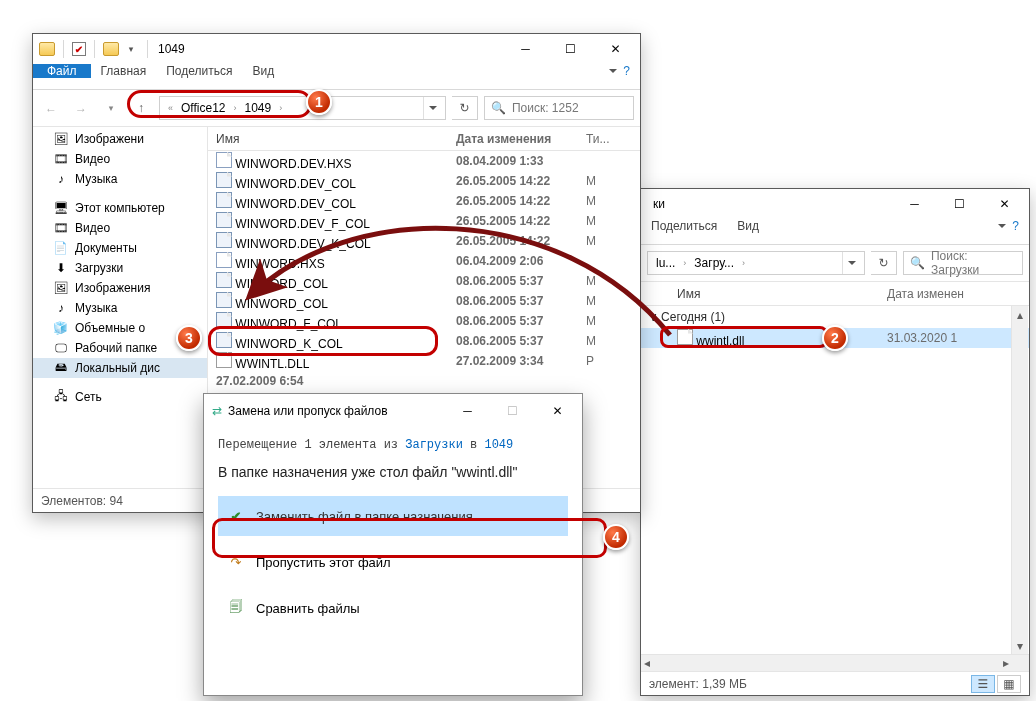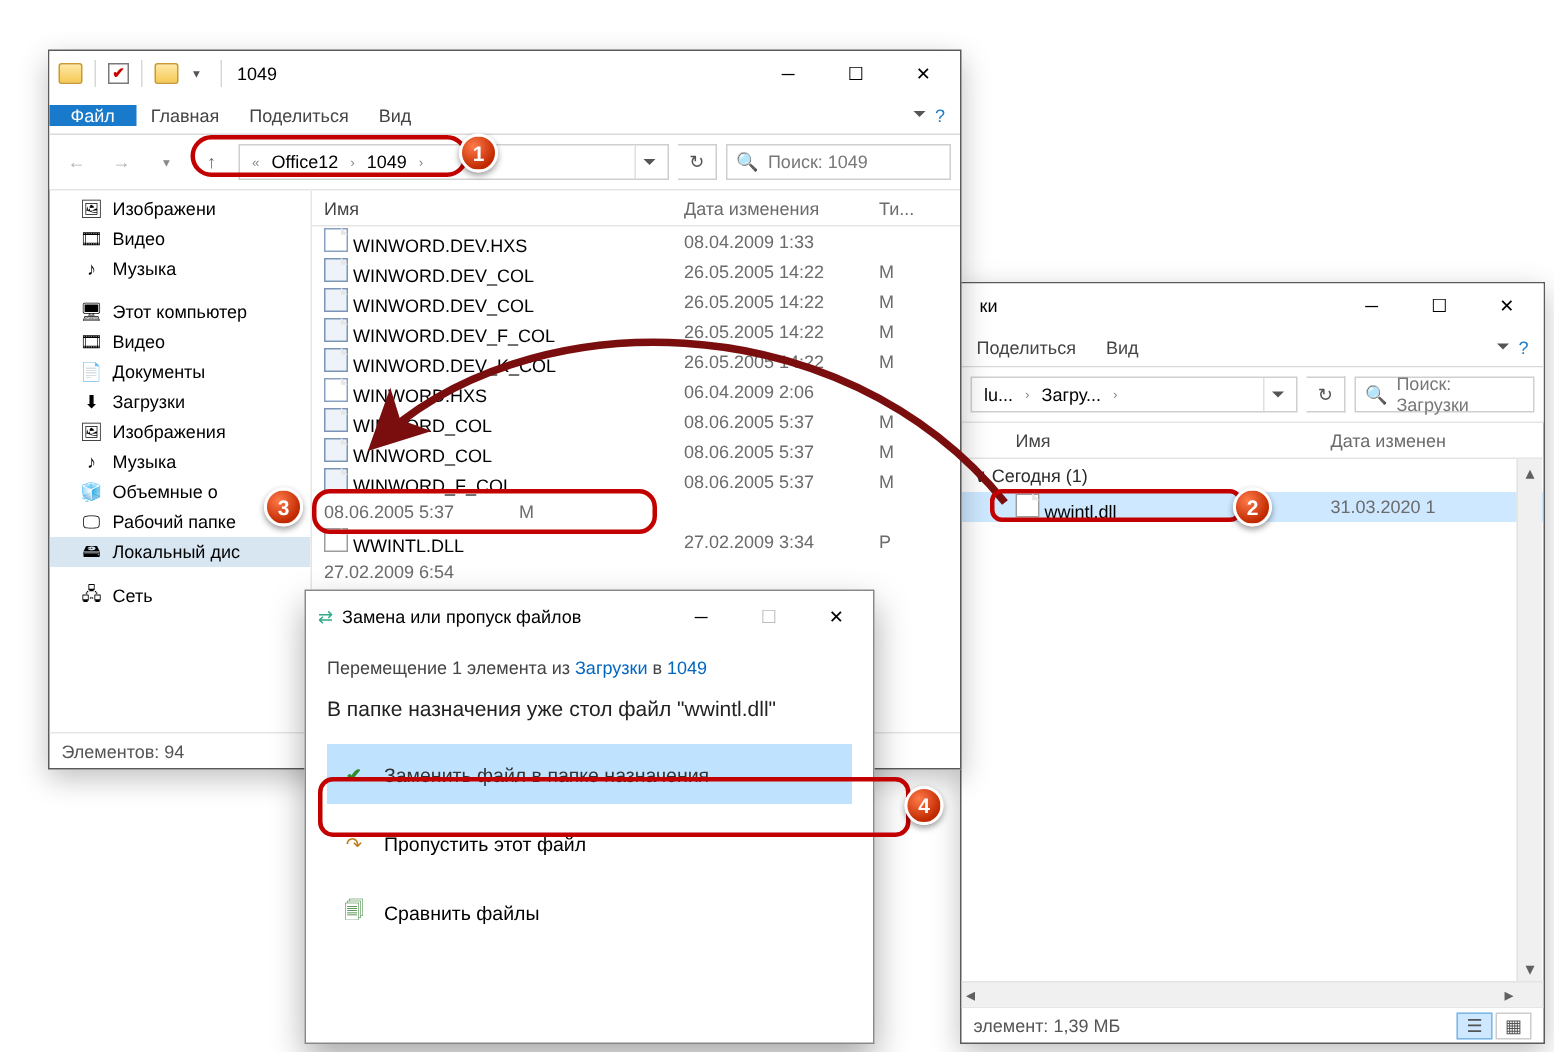--- a/index.html
+++ b/index.html
@@ -31,21 +31,21 @@
 .titlebar{height:30px;display:flex;align-items:center;padding:0 2px 0 6px;background:#fff;}
 .titlebar .qat{display:flex;align-items:center;gap:4px;}
 .titlebar .qat .folder-ico{width:16px;height:14px;background:linear-gradient(#ffe9a6,#f5c955);border:1px solid #c99a2e;border-radius:2px;}
 .titlebar .title{flex:1;padding-left:6px;color:#000;font-size:12px;}
 .titlebar .sys{display:flex;}
 .titlebar .sys .btn{width:45px;height:28px;display:flex;align-items:center;justify-content:center;color:#000;}
 .qatctrl{display:inline-flex;align-items:center;justify-content:center;width:16px;height:16px;}
 .chk{width:14px;height:14px;border:1px solid #7a7a7a;display:inline-flex;align-items:center;justify-content:center;font-size:10px;font-weight:bold;}
 .pipe{width:1px;height:18px;background:#d8d8d8;margin:0 4px;}
 
-.ribbonrow{height:26px;display:flex;align-items:center;border-bottom:1px solid var(--light-border);background:#fff;}
+.ribbonrow{height:26px;display:flex;align-items:flex-start;border-bottom:1px solid var(--light-border);background:#fff;}
 .ribbonrow .tab{padding:0 10px;display:flex;align-items:center;color:#444;}
 .ribbonrow .tab.file{background:var(--ribbon-blue);color:#fff;padding:0 14px;}
 .ribbonrow .collapse{margin-left:auto;padding:0 10px;display:flex;align-items:center;gap:6px;color:#555;}
 
 .navrow{height:36px;display:flex;align-items:center;gap:6px;padding:0 6px;background:#fff;}
 .navrow .navbtn{width:24px;height:24px;display:flex;align-items:center;justify-content:center;color:#606060;}
 .navrow .navbtn.disabled{color:#b0b0b0;}
 .addr{flex:1;height:24px;border:1px solid #cfcfcf;background:#fff;display:flex;align-items:center;padding:0 4px;gap:2px;position:relative;}
 .addr .crumb{padding:0 4px;height:22px;display:flex;align-items:center;}
 .addr .sep{color:#888;font-size:9px;padding:0 2px;}
@@ -62,40 +62,40 @@
 .nav hr{border:none;border-top:1px solid transparent;margin:4px 0;}
 
 .list{flex:1;display:flex;flex-direction:column;overflow:hidden;}
 .colhdr{height:24px;display:flex;align-items:center;border-bottom:1px solid var(--hdr-bd);color:#444;}
 .colhdr .c{padding:0 8px;border-right:1px solid transparent;}
 .rows{flex:1;overflow:hidden;}
 .row{height:20px;display:flex;align-items:center;}
 .row.sel{background:var(--selection);}
 .row .c{padding:0 8px;white-space:nowrap;overflow:hidden;}
 .group{padding:4px 8px;color:#2b2b2b;font-size:12px;}
-.w1 .c1{width:240px;} .w1 .c2{width:130px;color:var(--gray-text);} .w1 .c3{width:40px;color:var(--gray-text);}
+.w1 .c1{width:240px;} .w1 .c2{width:130px;color:var(--gray-text);font-weight:bold;} .w1 .c3{width:40px;color:var(--gray-text);}
 .w2 .c1{width:210px;} .w2 .c2{width:120px;color:var(--gray-text);}
 
 .status{height:24px;border-top:1px solid var(--hdr-bd);display:flex;align-items:center;padding:0 8px;color:#555;gap:6px;}
 .status .views{margin-left:auto;display:flex;gap:2px;}
 .status .vbtn{width:24px;height:18px;border:1px solid #ccc;display:flex;align-items:center;justify-content:center;}
 .status .vbtn.active{background:#cde8ff;border-color:#7ab7e6;}
 
 
 .fico{width:16px;height:16px;display:inline-block;background:#fff;border:1px solid #9aa;position:relative;}
 .fico::after{content:'';position:absolute;right:-1px;top:-1px;width:5px;height:5px;background:#e6e6e6;clip-path:polygon(0 0,100% 100%,0 100%);}
 .fico.hxs{border-color:#8aa0c0;}
 .fico.col{border-color:#7a95b5;background:#eef3fa;}
 .fico.dll{border-color:#9c9c9c;}
 
 
 .dialog .titlebar{height:34px;padding:0 2px 0 8px;}
 .dialog .titlebar .title{font-size:12px;}
 .dialog .content{flex:1;padding:10px 14px 4px 14px;display:flex;flex-direction:column;gap:6px;}
-.dialog .subtitle{font-size:12px;color:#444;}
+.dialog .subtitle{font-size:12px;color:#444;font-family:Liberation Mono, monospace;}
 .dialog .subtitle a{color:var(--link);text-decoration:none;}
 .dialog .msg{font-size:14px;color:#222;margin:6px 0 10px;}
 .dialog .option{height:40px;display:flex;align-items:center;gap:10px;padding:0 8px;font-size:13px;}
 .dialog .option .oico{width:20px;height:20px;display:flex;align-items:center;justify-content:center;}
 .dialog .option.replace{background:var(--selection-strong);color:#333;}
 .dialog .option.replace .oico{color:#2e8b2e;font-weight:bold;}
 .dialog .option.skip .oico{color:#c07a1a;}
 .dialog .option.compare .oico{color:#2e7a2e;}
 .dialog .footer{height:36px;border-top:1px solid #e6e6e6;display:flex;align-items:center;padding:0 12px;gap:8px;color:#6b6b6b;}
 .dialog .footer .expand{width:18px;height:18px;border:1px solid #bbb;border-radius:9px;display:flex;align-items:center;justify-content:center;font-size:10px;}
@@ -227,21 +227,21 @@
       <span class="sep">›</span>
       <span class="crumb">1049</span>
       <span class="sep">›</span>
       <span class="dd">
           <span class="caret-down"></span>
         </span>
     </div>
     <div class="refresh">↻</div>
     <div class="search">
       <span>🔍</span>
-      <span>Поиск: 1049</span>
+      <span>Поиск: 1252</span>
     </div>
   </div>
   <div class="body">
     <div class="nav" id="nav1">
         <div class="item">
           <span class="ico">🖼</span>
           <span>Изображени</span>
         </div>
         <div class="item">
           <span class="ico">🎞</span>
@@ -340,20 +340,21 @@
             <div class="c c1"><span class="fico col"></span><span> WINWORD_COL</span></div>
             <div class="c c2">08.06.2005 5:37</div>
             <div class="c c3">M</div>
           </div>
           <div class="row">
             <div class="c c1"><span class="fico col"></span><span> WINWORD_F_COL</span></div>
             <div class="c c2">08.06.2005 5:37</div>
             <div class="c c3">M</div>
           </div>
           <div class="row">
+            <div class="c c1"><span class="fico col"></span><span> WINWORD_K_COL</span></div>
             <div class="c c2">08.06.2005 5:37</div>
             <div class="c c3">M</div>
           </div>
           <div class="row">
             <div class="c c1"><span class="fico dll"></span><span> WWINTL.DLL</span></div>
             <div class="c c2">27.02.2009 3:34</div>
             <div class="c c3">Р</div>
           </div>
           <div class="row">
             <div class="c c2">27.02.2009 6:54</div>

